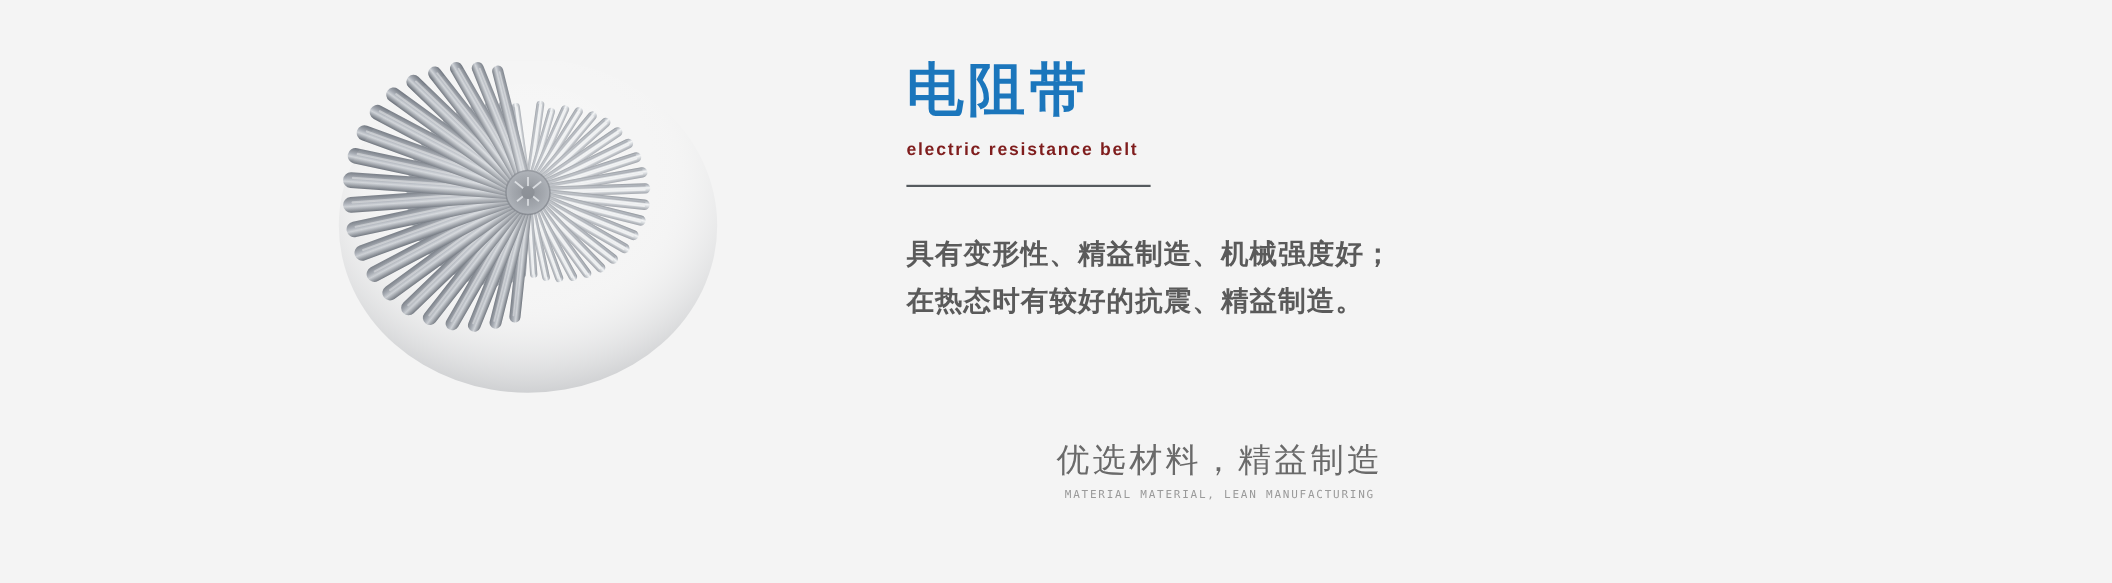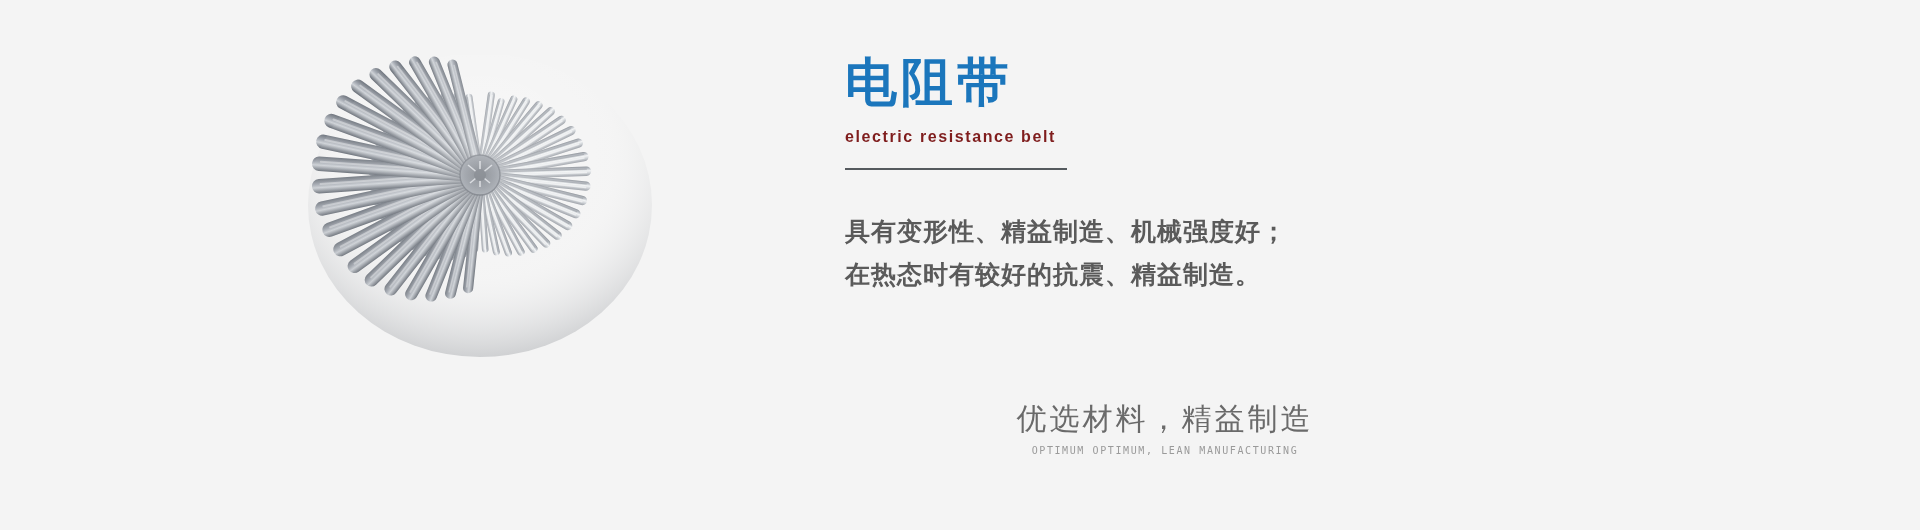--- a/index.html
+++ b/index.html
@@ -31,21 +31,21 @@
   }
   .product-art {
     position: absolute;
     inset: 0;
     display: block;
   }
 
   
   .content {
     position: absolute;
-    left: 845px;
+    left: 824px;
     top: 52px;
     width: 620px;
   }
 
   .title-cn {
     font-size: 52px;
     line-height: 60px;
     font-weight: 700;
     color: #1b76bc;
     letter-spacing: 4px;
@@ -79,21 +79,21 @@
     letter-spacing: 1px;
   }
   .description .desc-line {
     display: block;
     white-space: nowrap;
   }
 
   
   .slogan {
     position: absolute;
-    left: 955px;
+    left: 899px;
     top: 400px;
     width: 420px;
     text-align: center;
   }
   .slogan-cn {
     font-size: 30px;
     line-height: 38px;
     font-weight: 400;
     color: #6a6a6a;
     letter-spacing: 3px;
@@ -248,16 +248,16 @@
     <div class="divider"></div>
 
     <div class="description">
       <span class="desc-line">具有变形性、精益制造、机械强度好；</span>
       <span class="desc-line">在热态时有较好的抗震、精益制造。</span>
     </div>
   </div>
 
   <div class="slogan">
     <div class="slogan-cn">优选材料，精益制造</div>
-    <div class="slogan-en">OPTIMUM OPTIMUM, LEAN MANUFACTURING</div>
+    <div class="slogan-en">MATERIAL MATERIAL, LEAN MANUFACTURING</div>
   </div>
 
 </div>
 
 </body></html>

